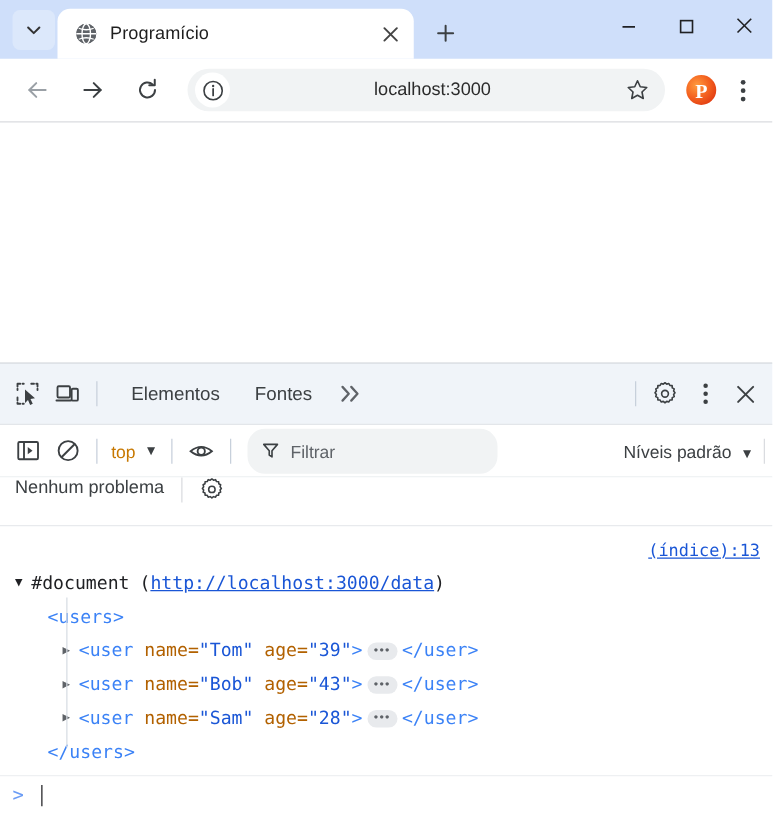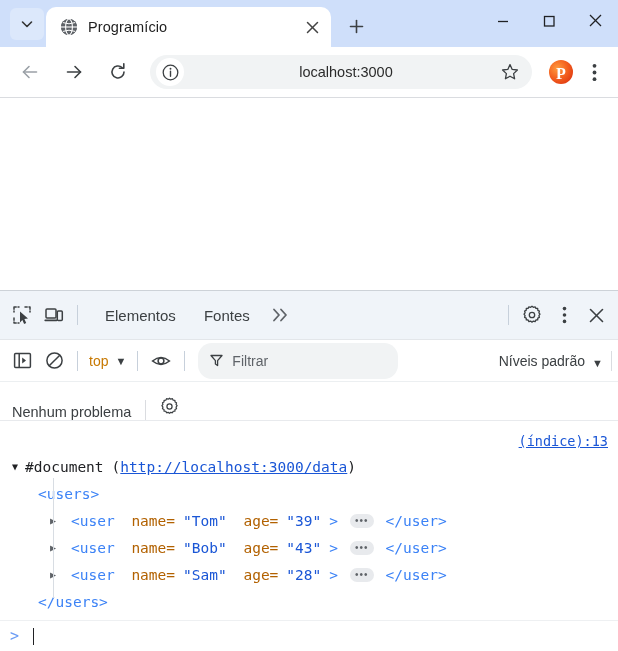--- a/index.html
+++ b/index.html
@@ -193,21 +193,21 @@
     display: flex; align-items: flex-end;
     font-size: 14px; color: #3c4043;
     margin-left: auto;
     padding-right: 6px;
   }
   .levels .ctx-caret { color:#3c4043; }
   .bar-sep { width:1px; height:20px; background:#dadce0; flex:none; margin-left:2px;}
 
   .dt-issues-bar {
     height: 39px;
-    display: flex; align-items: flex-end;
+    display: flex; align-items: flex-start;
     padding: 0 12px;
     flex: none;
     border-bottom: 1px solid #e8eaed;
     background:#fff;
   }
   .issues-text { font-size: 14.5px; color: #3c4043; }
   .issues-sep { width:1px; height:20px; background:#dadce0; margin: 0 14px; }
 
   
   .console-out {
@@ -245,21 +245,21 @@
   }
   .arrow {
     display: inline-block;
     width: 13px;
     color: #5f6368;
     font-size: 10px;
     flex: none;
   }
   .arrow.down { color: #202124; }
   .indent1 { padding-left: 26px; }
-  .indent2 { padding-left: 38px; gap: 8px; }
+  .indent2 { padding-left: 38px; }
   .doc-label { color: #202124; }
   .doc-url { color: #1a56d6; text-decoration: underline; }
   .tagc { color: #3b82f6; }
   .attrn { color: #b26100; }
   .attrv { color: #1a56d6; }
   .ellipsis {
     display: inline-block;
     background: #e8eaed;
     border-radius: 9px;
     color: #5f6368;

